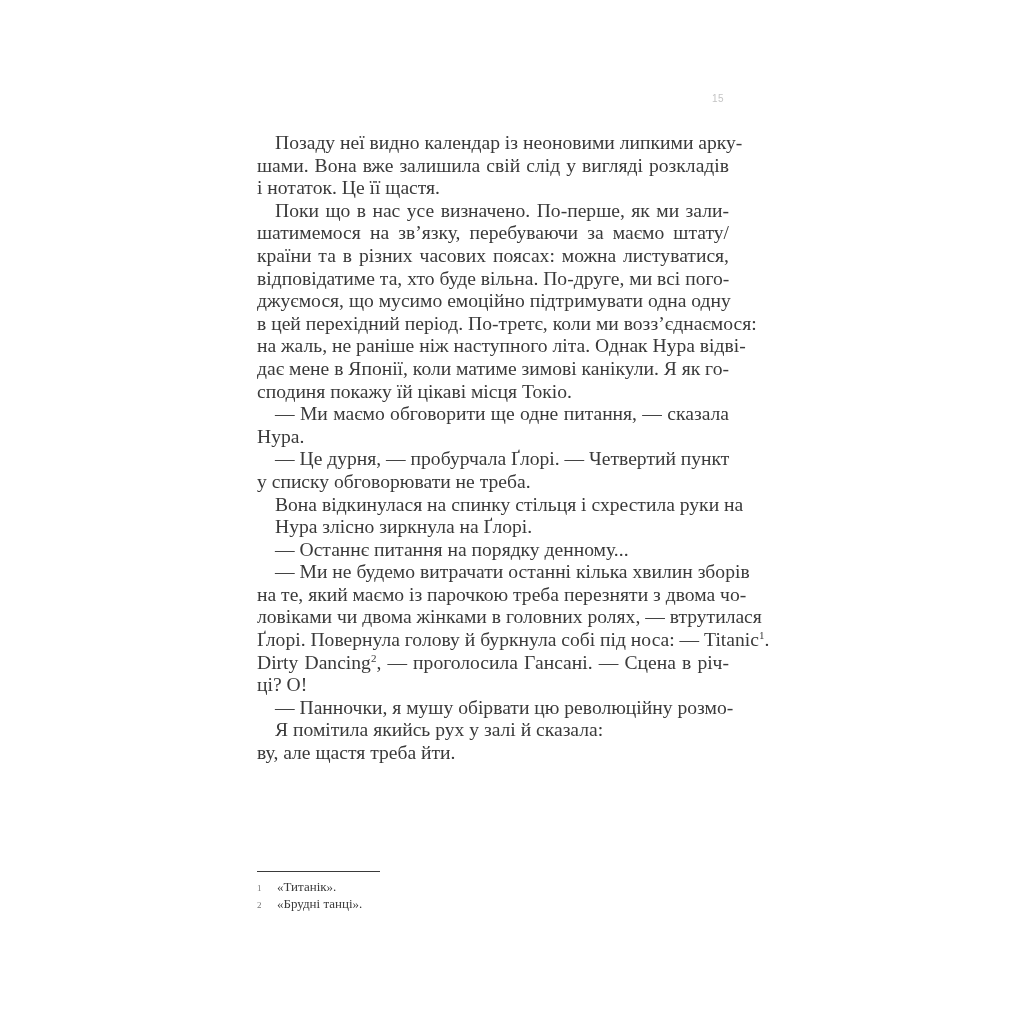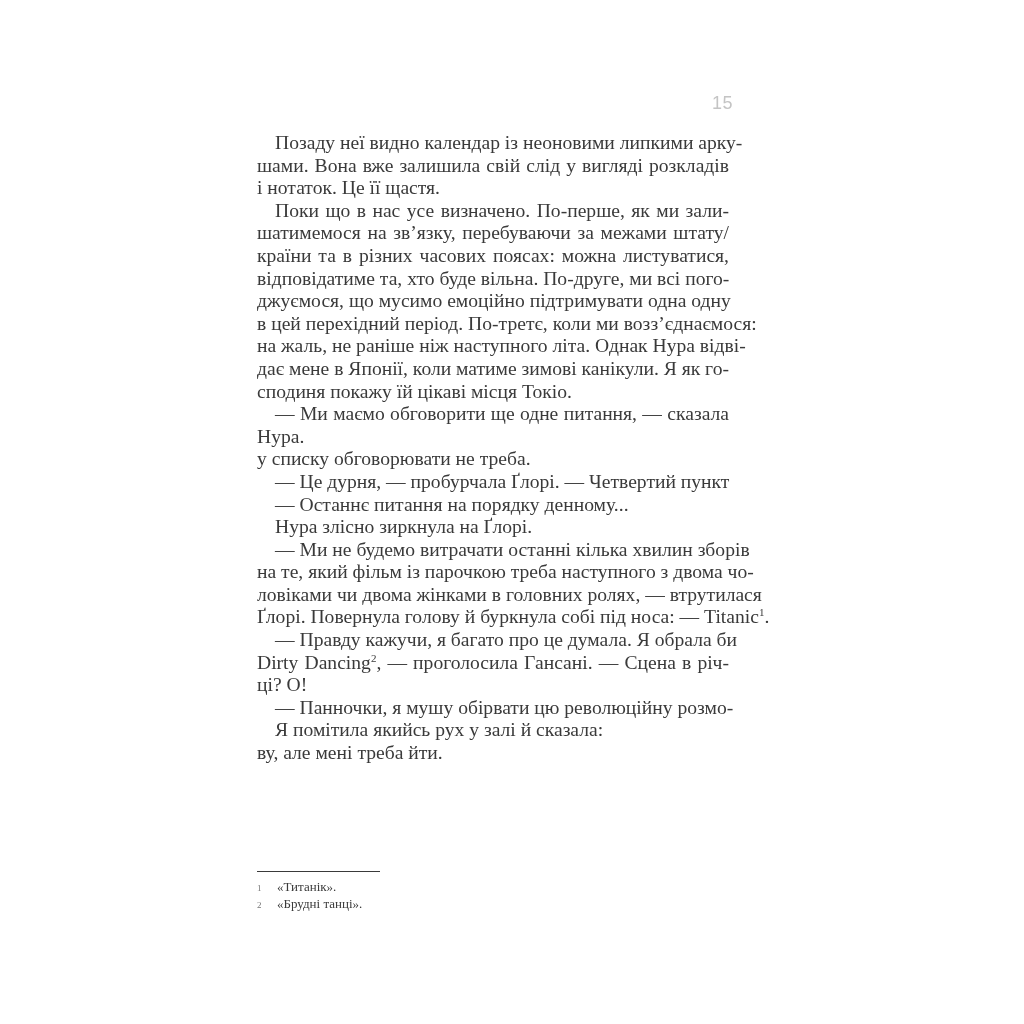--- a/index.html
+++ b/index.html
@@ -17,21 +17,21 @@
       position: absolute;
       left: 0; top: 0;
       width: 1024px; height: 1024px;
       background: #ffffff;
     }
     .page-number {
       position: absolute;
       left: 712px;
       top: 93px;
       font-family: "Liberation Sans", sans-serif;
-      font-size: 18px;
+      font-size: 10px;
       color: #c4c4c4;
       letter-spacing: 0.5px;
     }
     .body-text {
       position: absolute;
       left: 257px;
       top: 132px;
       width: 472px;
       font-family: "Liberation Serif", serif;
       font-size: 19.6px;
@@ -88,44 +88,44 @@
 <body>
 
 <div class="page">
   <div class="page-number">15</div>
 
   <div class="body-text">
     <span class="line indent justify">Позаду неї видно календар із неоновими липкими арку-</span>
     <span class="line justify">шами. Вона вже залишила свій слід у вигляді розкладів</span>
     <span class="line">і нотаток. Це її щастя.</span>
     <span class="line indent justify">Поки що в нас усе визначено. По-перше, як ми зали-</span>
-    <span class="line justify">шатимемося на зв’язку, перебуваючи за межами штату/</span>
+    <span class="line justify">шатимемося на зв’язку, перебуваючи за маємо штату/</span>
     <span class="line justify">країни та в різних часових поясах: можна листуватися,</span>
     <span class="line justify">відповідатиме та, хто буде вільна. По-друге, ми всі пого-</span>
     <span class="line justify">джуємося, що мусимо емоційно підтримувати одна одну</span>
     <span class="line justify">в цей перехідний період. По-третє, коли ми возз’єднаємося:</span>
     <span class="line justify">на жаль, не раніше ніж наступного літа. Однак Нура відві-</span>
     <span class="line justify">дає мене в Японії, коли матиме зимові канікули. Я як го-</span>
     <span class="line">сподиня покажу їй цікаві місця Токіо.</span>
     <span class="line indent justify">— Ми маємо обговорити ще одне питання, — сказала</span>
     <span class="line">Нура.</span>
+    <span class="line indent justify">— Це дурня, — пробурчала Ґлорі. — Четвертий пункт</span>
     <span class="line">у списку обговорювати не треба.</span>
-    <span class="line indent justify">— Це дурня, — пробурчала Ґлорі. — Четвертий пункт</span>
+    <span class="line indent justify">Вона відкинулася на спинку стільця і схрестила руки на</span>
+    <span class="line indent">Нура злісно зиркнула на Ґлорі.</span>
     <span class="line indent">— Останнє питання на порядку денному...</span>
-    <span class="line indent">Нура злісно зиркнула на Ґлорі.</span>
     <span class="line indent justify">— Ми не будемо витрачати останні кілька хвилин зборів</span>
-    <span class="line justify">на те, який фільм із парочкою треба наступного з двома чо-</span>
+    <span class="line justify">на те, який маємо із парочкою треба перезняти з двома чо-</span>
     <span class="line justify">ловіками чи двома жінками в головних ролях, — втрутилася</span>
     <span class="line justify"><span>Ґлорі. Повернула голову й буркнула собі під носа: —</span> <span class="it">Titanic</span><sup class="fn">1</sup><span>.</span></span>
-    <span class="line indent justify">— Правду кажучи, я багато про це думала. Я обрала би</span>
     <span class="line justify"><span class="it">Dirty Dancing</span><sup class="fn">2</sup><span>, — проголосила Гансані. — Сцена в річ-</span></span>
     <span class="line">ці? О!</span>
     <span class="line indent justify">— Панночки, я мушу обірвати цю революційну розмо-</span>
     <span class="line indent">Я помітила якийсь рух у залі й сказала:</span>
-    <span class="line">ву, але мені треба йти.</span>
+    <span class="line">ву, але щастя треба йти.</span>
   </div>
 
   <div class="footnote-rule"></div>
 
   <div class="footnotes">
     <div class="footnote">
       <span class="num">1</span>
       <span>«Титанік».</span>
     </div>
     <div class="footnote">

